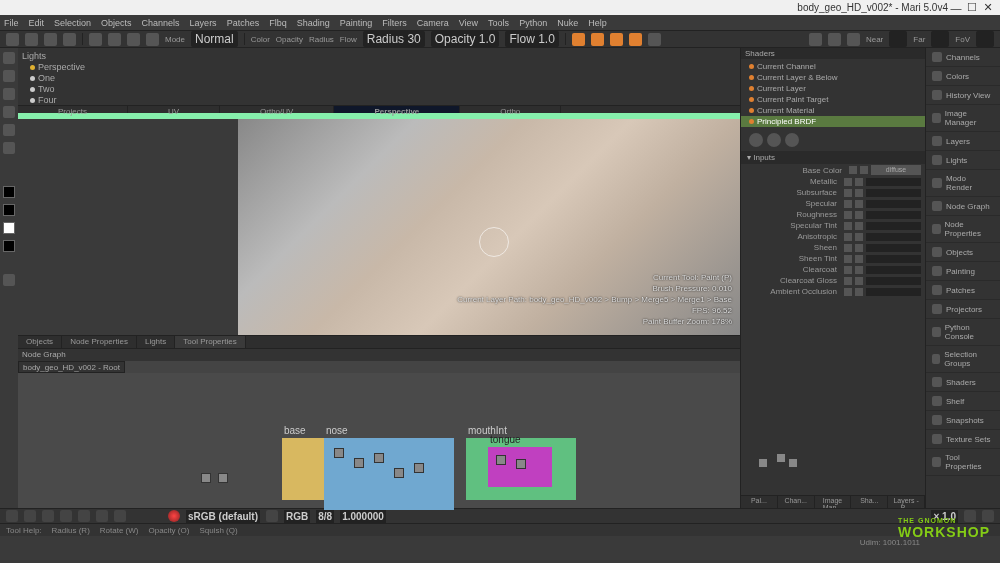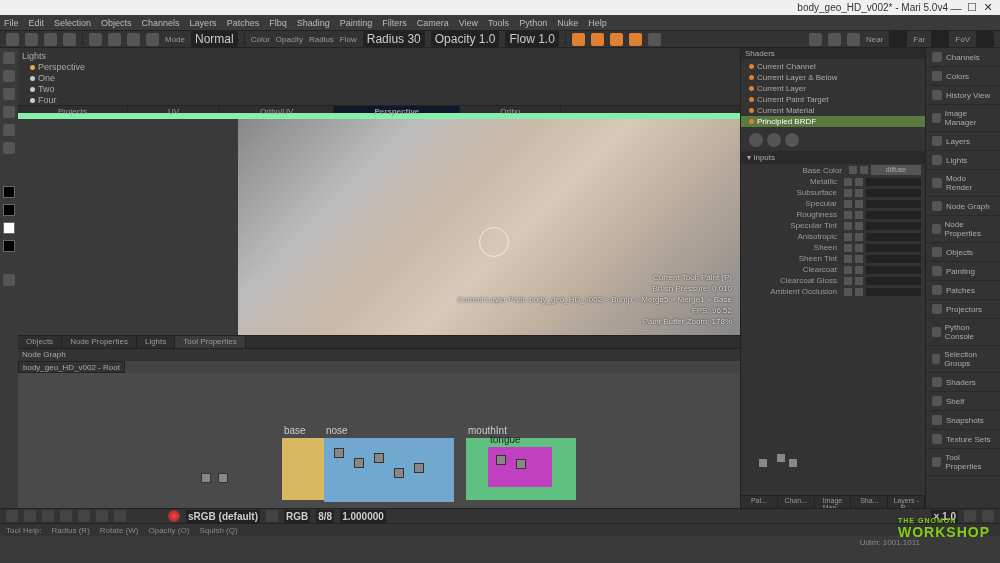--- a/index.html
+++ b/index.html
@@ -38,21 +38,21 @@
 .viewport .left-pane { position: absolute; left: 0; top: 0; width: 220px; height: 100%; background: #3a3a3a; }
 .bottom-tabs { height: 13px; background: #2e2e2e; display: flex; font-size: 8px; border-top: 1px solid #222; }
 .bottom-tabs .btab { padding: 1px 8px; border-right: 1px solid #222; color: #999; }
 .bottom-tabs .btab.active { background: #3a3a3a; }
 .nodegraph { height: 160px; background: #444; position: relative; border-top: 1px solid #222; }
 .nodegraph .ng-hdr { height: 12px; background: #333; padding: 0 4px; font-size: 8px; line-height: 12px; }
 .nodegraph .ng-crumb { height: 12px; background: #333; padding: 0 4px; font-size: 8px; line-height: 12px; display: inline-block; border: 1px solid #222; }
 .nodegraph .canvas { position: absolute; top: 24px; left: 0; right: 0; bottom: 0; background: #4a4a4a; }
 .ng-node { position: absolute; font-size: 9px; color: #000; padding: 2px; }
 .ng-node.base { left: 232px; top: 65px; width: 78px; height: 62px; background: #d8b860; margin-left: 32px; }
-.ng-node.nose { left: 306px; top: 65px; width: 130px; height: 64px; background: #70a8d0; }
+.ng-node.nose { left: 306px; top: 65px; width: 130px; height: 72px; background: #70a8d0; }
 .ng-node.mouth { left: 448px; top: 65px; width: 110px; height: 62px; background: #60c080; }
 .ng-node.tongue { left: 470px; top: 74px; width: 64px; height: 40px; background: #c040c0; }
 .ng-node .lbl { position: absolute; top: -13px; left: 2px; color: #ccc; font-size: 10px; }
 .ng-mini { position: absolute; width: 10px; height: 10px; background: #888; border: 1px solid #333; }
 .right-panel { width: 185px; background: #333; border-left: 1px solid #222; display: flex; flex-direction: column; }
 .right-panel .section-hdr { background: #2a2a2a; padding: 1px 4px; font-size: 8px; color: #aaa; }
 .shader-list { padding: 2px 0; }
 .shader-list .sitem { padding: 1px 8px; font-size: 8px; display: flex; align-items: center; gap: 3px; }
 .shader-list .sitem.sel { background: #5a7a40; color: #fff; }
 .shader-list .sdot { width: 5px; height: 5px; border-radius: 50%; background: #e08030; }

